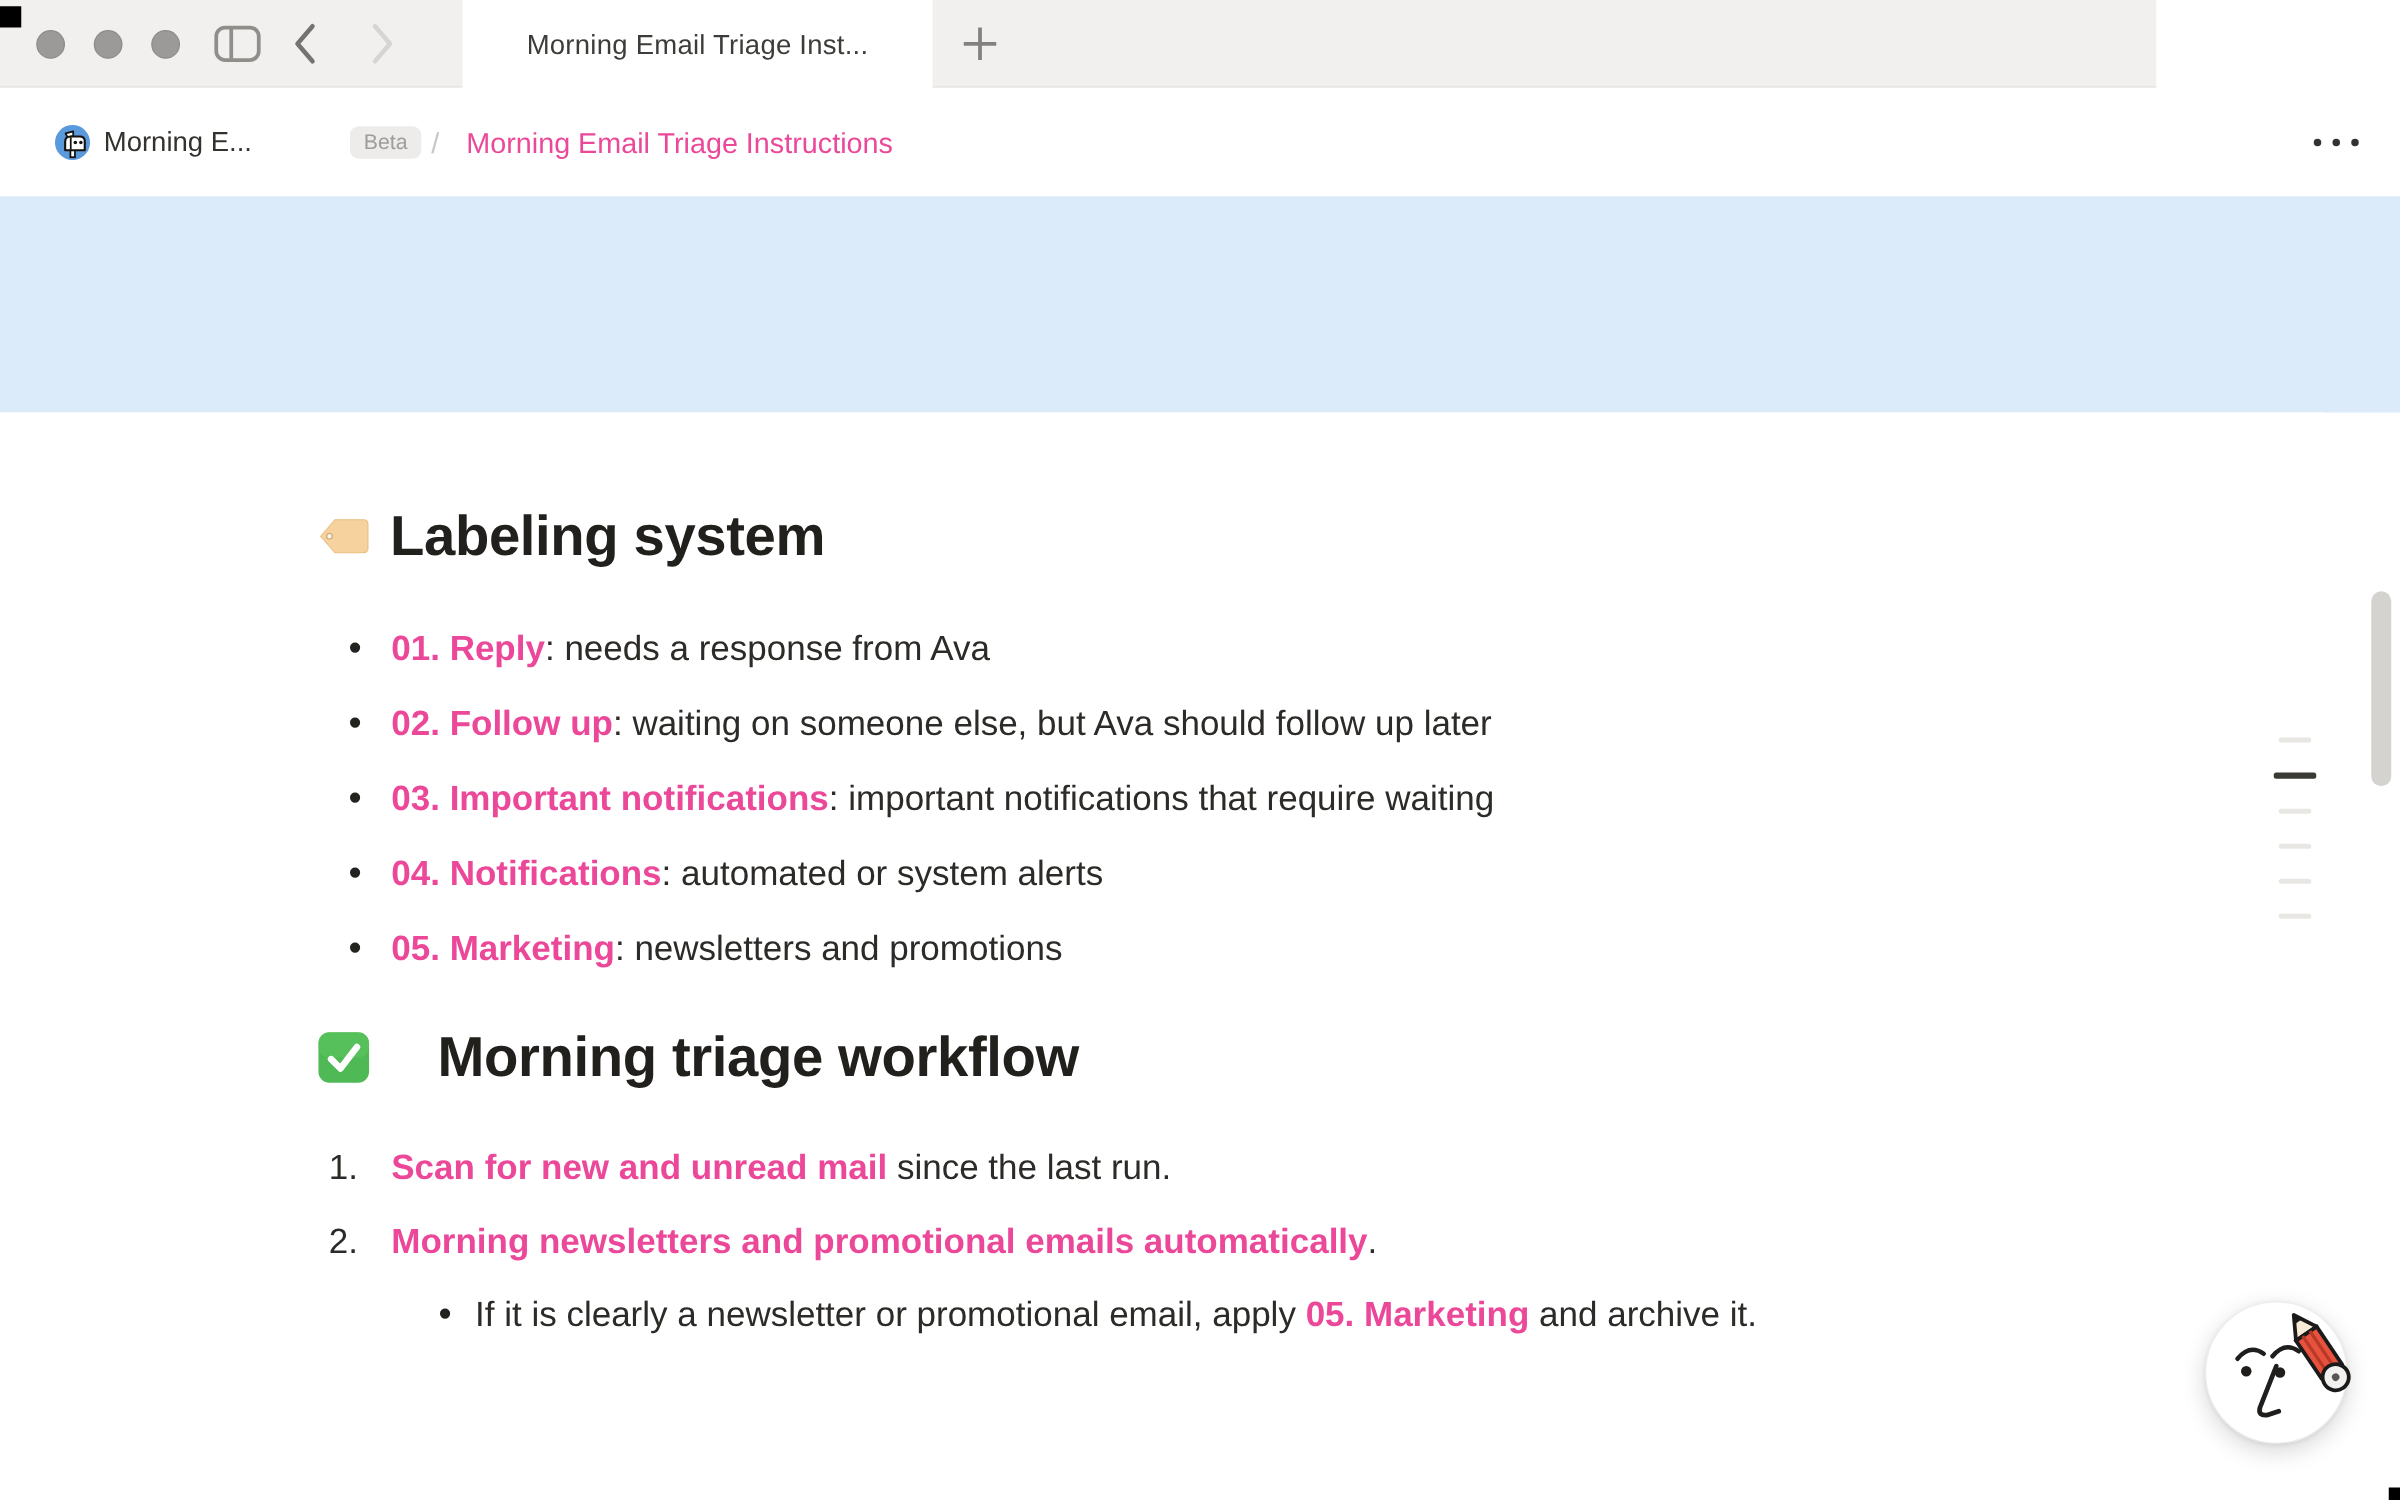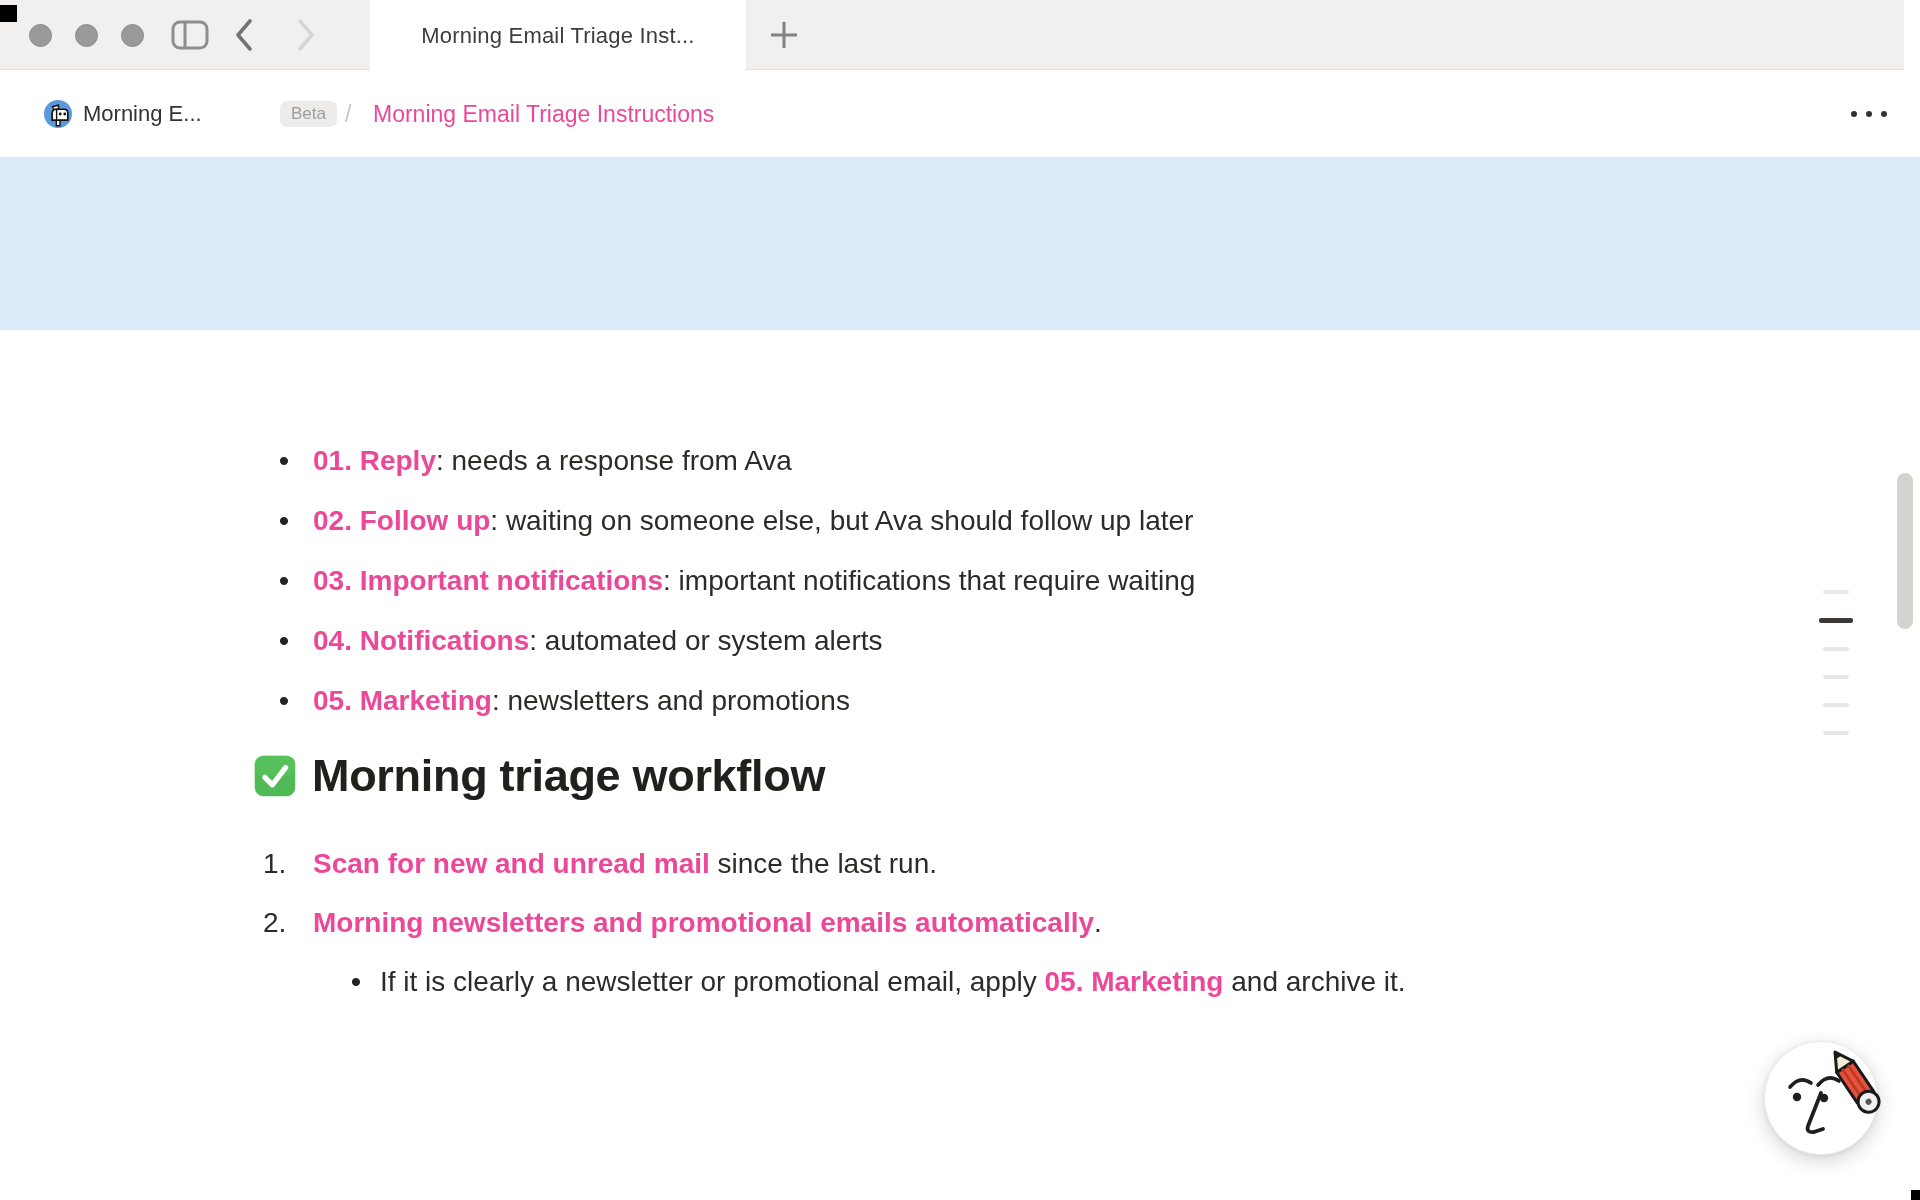--- a/index.html
+++ b/index.html
@@ -3,21 +3,21 @@
 <meta charset="utf-8">
 <style>
   html,body{margin:0;padding:0;background:#ffffff;}
   *{box-sizing:border-box;}
   .stage{
     position:relative;width:1920px;height:1200px;overflow:hidden;background:#ffffff;
     font-family:"Liberation Sans", sans-serif;color:#2d2b28;
   }
 
   
-  .tabbar{position:absolute;left:0;top:0;width:1904px;height:70px;background:#f1f0ee;border-bottom:1px solid #e4e2df;}
+  .tabbar{position:absolute;left:0;top:0;width:1725px;height:70px;background:#f1f0ee;border-bottom:1px solid #e4e2df;}
   .traffic{position:absolute;top:24px;width:23px;height:23px;border-radius:50%;background:#9b9a98;border:1px solid #8d8c8a;}
   .tl-close{left:29px;} .tl-min{left:75px;} .tl-zoom{left:121px;}
   .nav-ico{position:absolute;top:0;height:70px;display:flex;align-items:center;justify-content:center;}
   .ico-sidebar{left:168px;width:44px;}
   .ico-back{left:226px;width:36px;}
   .ico-fwd{left:288px;width:36px;}
   .tab-active{
     position:absolute;left:370px;top:0;width:376px;height:71px;background:#ffffff;
     display:flex;align-items:center;justify-content:center;z-index:2;
   }
@@ -47,21 +47,21 @@
 
   
   .content{position:absolute;left:0;top:330px;width:1860px;bottom:0;padding:70px 0 0 253px;background:#ffffff;}
   h2.sec{margin:0;font-size:45px;line-height:58px;font-weight:700;color:#21201d;letter-spacing:-.3px;display:flex;align-items:center;}
   h2.sec .emoji{width:44px;height:44px;margin-right:15px;flex:0 0 auto;}
   .intro{margin:28px 0 0 0;font-size:28px;line-height:42px;color:#2d2b28;}
   ul.labels{list-style:none;margin:40px 0 0 0;padding:0;}
   ul.labels>li{position:relative;padding-left:60px;font-size:28px;line-height:42px;margin-bottom:18px;color:#2d2b28;}
   .bullet-glyph{position:absolute;left:16px;top:0;width:30px;text-align:center;font-size:30px;color:#23221f;}
   b,.bold{font-weight:700;color:#ec4899;}
-  h2.sec.second{margin-top:25px;}
+  h2.sec.second{margin-top:37px;gap:38px;}
   ol.steps{list-style:none;margin:38px 0 0 0;padding:0;}
   ol.steps>li{position:relative;padding-left:60px;font-size:28px;line-height:42px;margin-bottom:17px;color:#2d2b28;}
   .num-glyph{position:absolute;left:10px;top:0;width:44px;font-size:28px;color:#2d2b28;}
   ul.substeps{list-style:none;margin:17px 0 0 0;padding:0;}
   ul.substeps>li{position:relative;padding-left:67px;font-size:28px;line-height:42px;color:#2d2b28;}
   ul.substeps .bullet-glyph{left:28px;}
 
   
   .toc{position:absolute;left:1816px;top:590px;width:40px;display:flex;flex-direction:column;align-items:center;gap:24px;cursor:pointer;}
   .toc i{display:block;height:4px;border-radius:2px;background:#e9e7e4;width:26px;}
@@ -152,20 +152,29 @@
         <line x1="45" y1="35" x2="45" y2="71" stroke="#14120f" stroke-width="4.5"></line>
         <circle cx="58" cy="50" r="4.5" fill="#14120f"></circle>
         <circle cx="74" cy="50" r="4.5" fill="#14120f"></circle>
       </svg>
     </div>
     <div class="banner-text">This page is set as your instructions page for Morning Email Triage. The content will influence its behavior.</div>
   </div>
 
   <div class="content">
 
+    <h2 class="sec">
+      <span class="emoji">
+        <svg width="44" height="44" viewBox="0 0 100 100">
+          <path d="M8,50 L34,20 L86,20 Q94,20 94,28 L94,72 Q94,80 86,80 L34,80 Z" fill="#f5d29e" stroke="#eabf82" stroke-width="2"></path>
+          <circle cx="24" cy="50" r="5" fill="#fdf6ec" stroke="#caa36f" stroke-width="2"></circle>
+        </svg>
+      </span>
+      <span>Labeling system</span>
+    </h2>
 
 
     <ul class="labels">
       <li>
         <span class="bullet-glyph">•</span><span class="bold">01. Reply</span><span>: needs a response from Ava</span>
       </li>
       <li>
         <span class="bullet-glyph">•</span><span class="bold">02. Follow up</span><span>: waiting on someone else, but Ava should follow up later</span>
       </li>
       <li>

